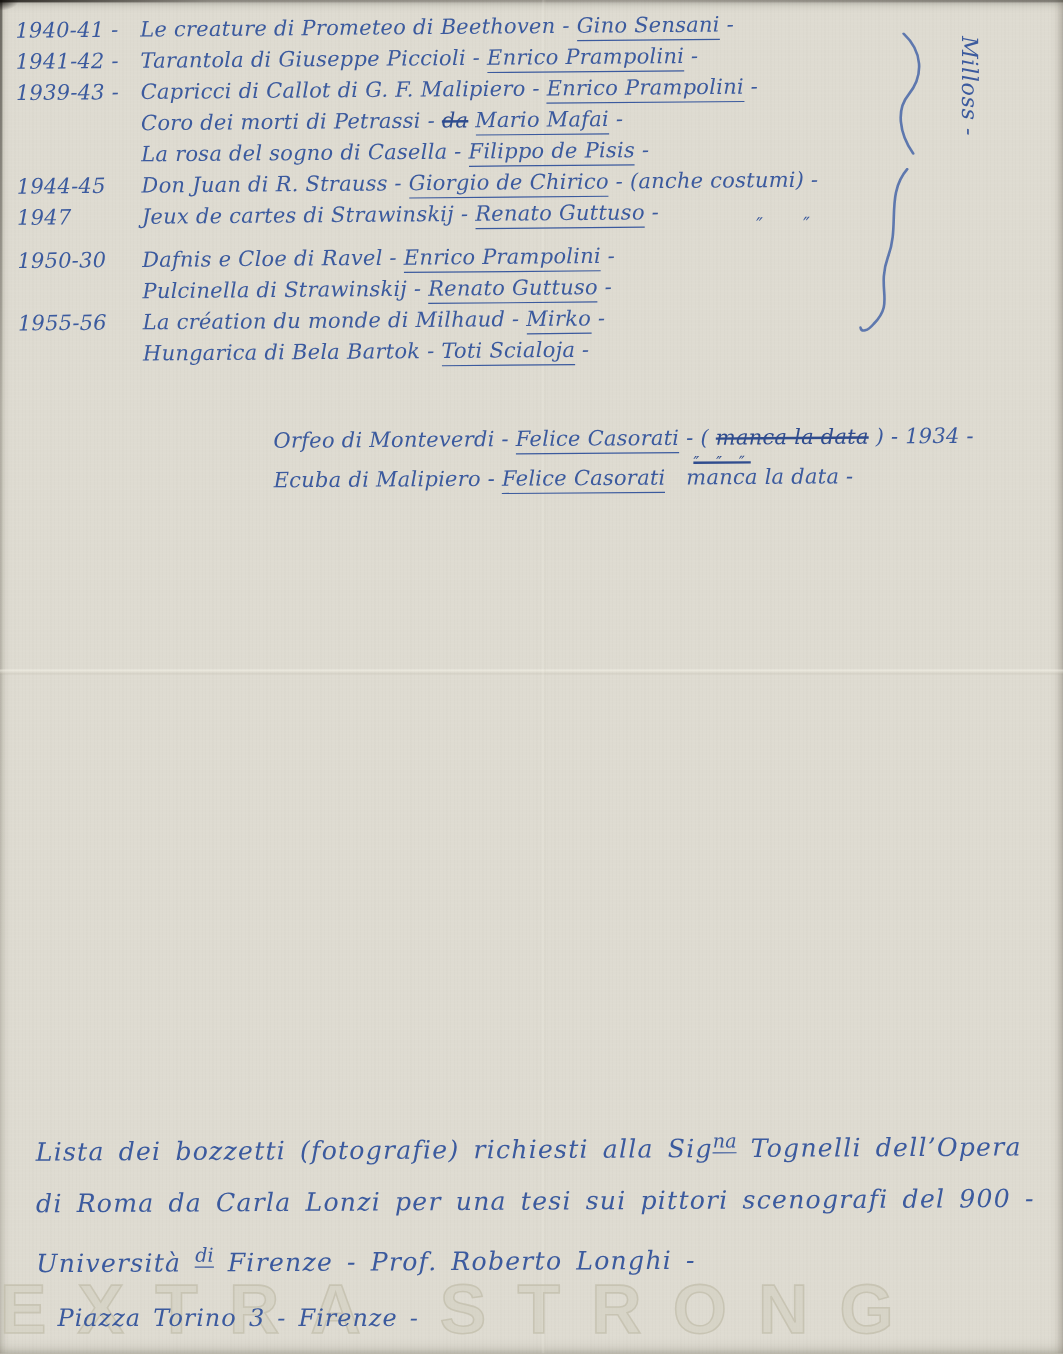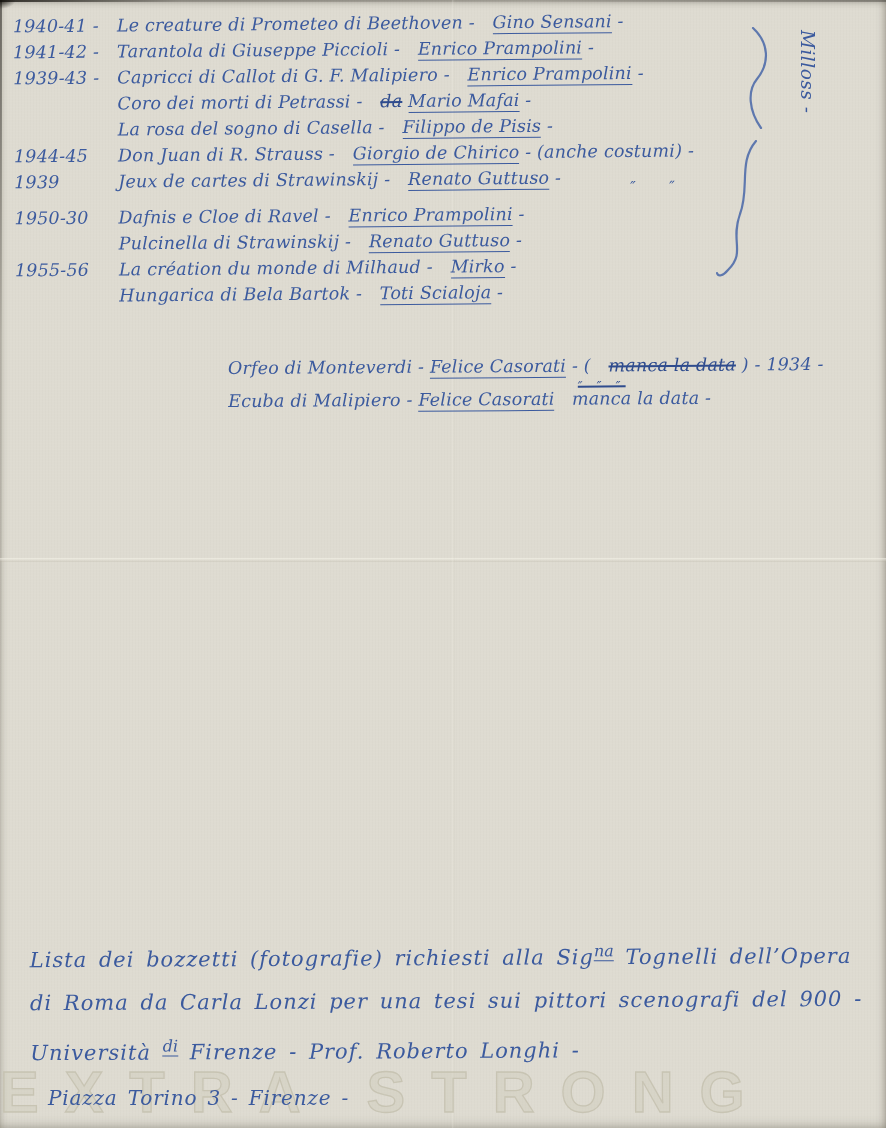--- a/index.html
+++ b/index.html
@@ -39,21 +39,21 @@
     user-select:none;pointer-events:none;
   }
 
   .list{position:absolute;left:14px;top:10px;width:770px;
     font-size:17.5px;line-height:26px;letter-spacing:.2px;
     transform:rotate(-.5deg);}
   .row{display:flex;align-items:baseline;white-space:nowrap;}
   .row.gap{margin-top:10px;}
   .year{display:inline-block;width:104px;flex:0 0 104px;}
   .uname{border-bottom:1.6px solid currentColor;padding-bottom:1px;}
-  .strike{text-decoration:line-through;text-decoration-thickness:2px;color:#2f4c8e;margin-left:12px;}
+  .strike{text-decoration:line-through;text-decoration-thickness:2px;color:#2f4c8e;}
   .ditto{position:absolute;left:616px;top:166px;font-size:15px;letter-spacing:0;}
 
   .brace{position:absolute;}
   .brace path{stroke:#4866a8;stroke-width:2.2;fill:none;stroke-linecap:round;opacity:.85;}
 
   .side-note{position:absolute;left:818px;top:30px;
     transform:rotate(90deg);transform-origin:left top;
     font-size:18.5px;letter-spacing:.5px;white-space:nowrap;}
 
   .addendum{position:absolute;left:228px;top:350px;width:600px;
@@ -101,21 +101,21 @@
     </div>
     <div class="row">
       <span class="year"></span>
       <span><span>La rosa del sogno di Casella - </span><span class="strike"></span><span></span><span class="uname">Filippo de Pisis</span><span> -</span></span>
     </div>
     <div class="row">
       <span class="year">1944-45</span>
       <span><span>Don Juan di R. Strauss - </span><span class="strike"></span><span></span><span class="uname">Giorgio de Chirico</span><span> - (anche costumi) -</span></span>
     </div>
     <div class="row">
-      <span class="year">1939</span>
+      <span class="year">1947</span>
       <span><span>Jeux de cartes di Strawinskij - </span><span class="strike"></span><span></span><span class="uname">Renato Guttuso</span><span> -</span></span>
     </div>
     <div class="row gap">
       <span class="year">1950-30</span>
       <span><span>Dafnis e Cloe di Ravel - </span><span class="strike"></span><span></span><span class="uname">Enrico Prampolini</span><span> -</span></span>
     </div>
     <div class="row">
       <span class="year"></span>
       <span><span>Pulcinella di Strawinskij - </span><span class="strike"></span><span></span><span class="uname">Renato Guttuso</span><span> -</span></span>
     </div>

